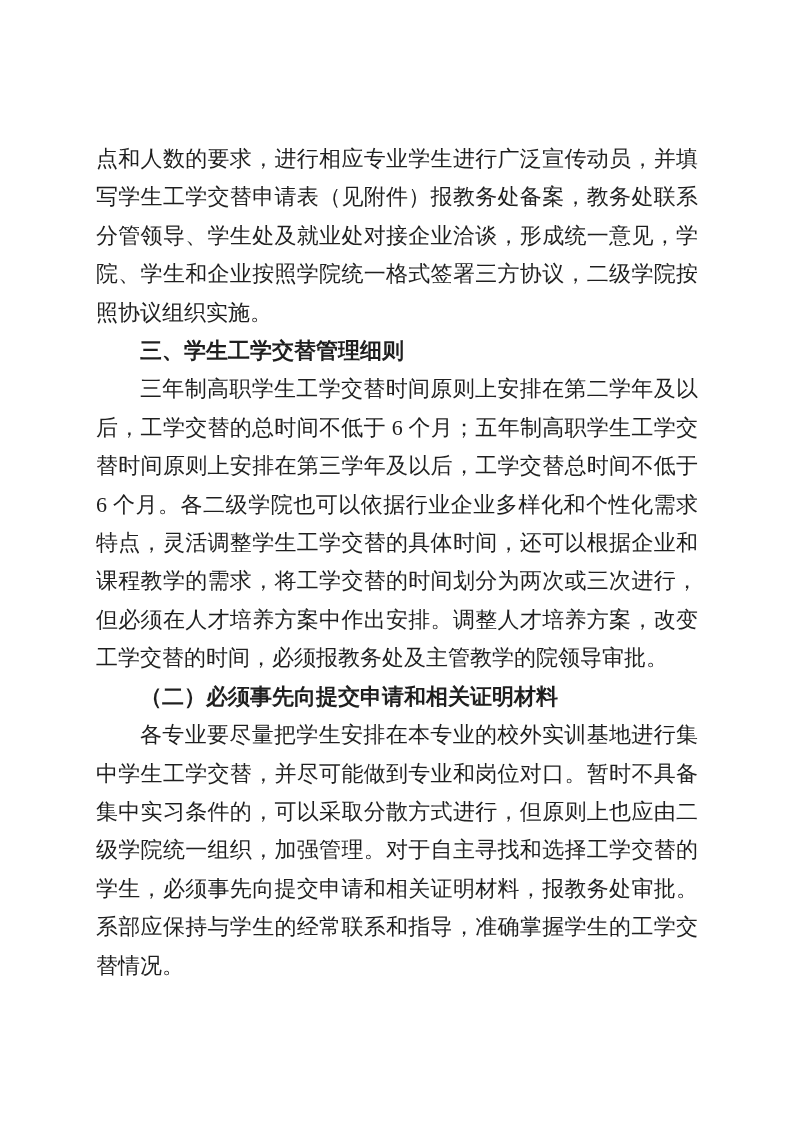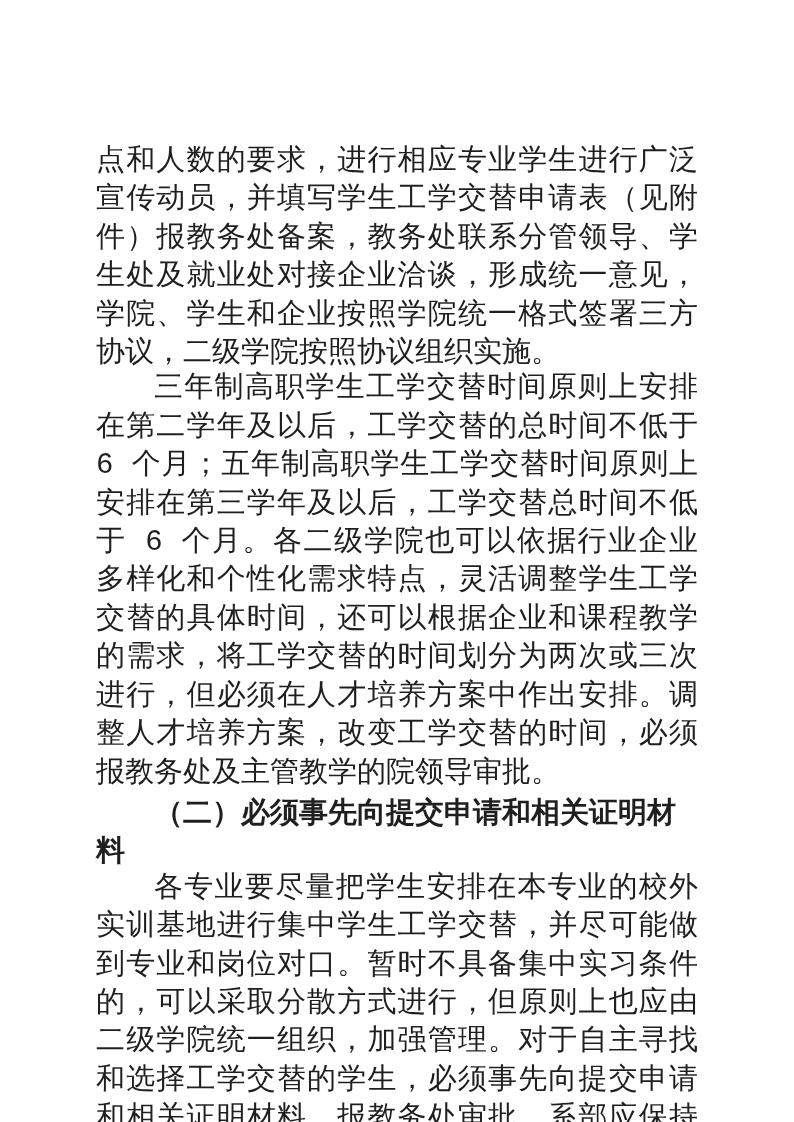--- a/index.html
+++ b/index.html
@@ -10,46 +10,46 @@
   .page {
     position: relative;
     width: 794px;
     height: 1122px;
     margin: 0 auto;
     background: #ffffff;
     overflow: hidden;
     box-sizing: border-box;
     padding: 140px 96px 0 96px;
     font-family: "Liberation Serif", "DejaVu Serif", serif;
-    font-size: 29px;
+    font-size: 22px;
     line-height: 38.4px;
     color: #1f1f1f;
   }
   .doc p {
     margin: 0;
     text-align: justify;
     text-justify: inter-ideograph;
     word-break: break-all;
   }
   .doc p.continued {
     text-indent: 0;
   }
   .doc p.indent {
     text-indent: 2em;
-    font-family: Liberation Mono, monospace;
   }
   .doc p.h1, .doc p.h2 {
     font-weight: 700;
     text-indent: 2em;
     text-align: left;
   }
 </style>
 </head>
 <body>
 
 <div class="page">
   <div class="doc">
     <p class="continued">点和人数的要求，进行相应专业学生进行广泛宣传动员，并填写学生工学交替申请表（见附件）报教务处备案，教务处联系分管领导、学生处及就业处对接企业洽谈，形成统一意见，学院、学生和企业按照学院统一格式签署三方协议，二级学院按照协议组织实施。</p>
+    <p class="h1">三、学生工学交替管理细则</p>
     <p class="indent">三年制高职学生工学交替时间原则上安排在第二学年及以后，工学交替的总时间不低于 6 个月；五年制高职学生工学交替时间原则上安排在第三学年及以后，工学交替总时间不低于 6 个月。各二级学院也可以依据行业企业多样化和个性化需求特点，灵活调整学生工学交替的具体时间，还可以根据企业和课程教学的需求，将工学交替的时间划分为两次或三次进行，但必须在人才培养方案中作出安排。调整人才培养方案，改变工学交替的时间，必须报教务处及主管教学的院领导审批。</p>
     <p class="h2">（二）必须事先向提交申请和相关证明材料</p>
     <p class="indent">各专业要尽量把学生安排在本专业的校外实训基地进行集中学生工学交替，并尽可能做到专业和岗位对口。暂时不具备集中实习条件的，可以采取分散方式进行，但原则上也应由二级学院统一组织，加强管理。对于自主寻找和选择工学交替的学生，必须事先向提交申请和相关证明材料，报教务处审批。系部应保持与学生的经常联系和指导，准确掌握学生的工学交替情况。</p>
   </div>
 </div>
 
 </body></html>

